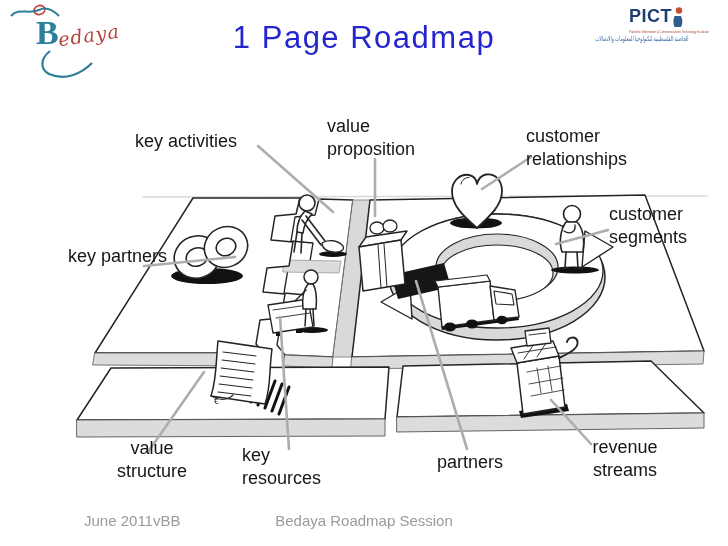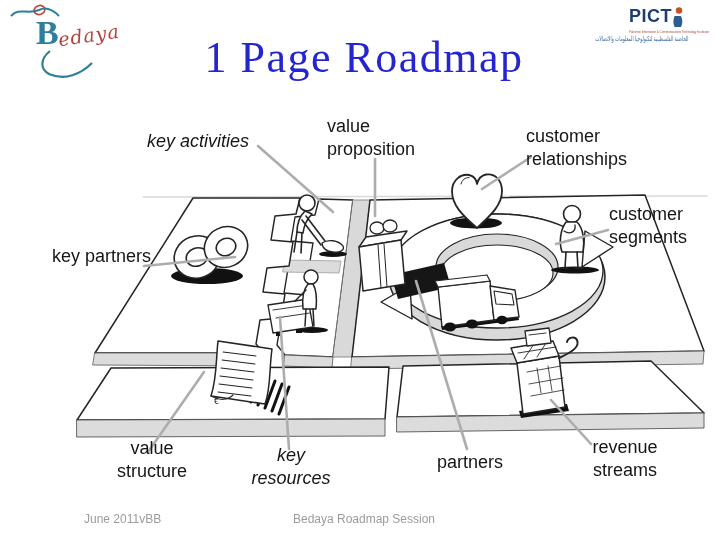--- a/index.html
+++ b/index.html
@@ -1,31 +1,31 @@
 <!DOCTYPE html>
 <html><head>
 <meta charset="utf-8">
 <style>
   html,body{margin:0;padding:0;background:#fff;}
   body{width:728px;height:546px;overflow:hidden;font-family:"Liberation Sans",sans-serif;}
   .slide{position:relative;width:728px;height:546px;background:#ffffff;}
   #art{position:absolute;left:0;top:0;width:728px;height:546px;}
-  .title{position:absolute;top:32px;left:0;width:100%;text-align:center;
-         font-size:44px;letter-spacing:1.5px;color:#2424d0;font-family:Liberation Serif, serif;}
+  .title{position:absolute;top:20px;left:0;width:100%;text-align:center;
+         font-size:31px;letter-spacing:1.5px;color:#2424d0;}
   .label{position:absolute;font-size:18px;color:#161616;line-height:1.25;}
-  .lbl-key-activities{left:147px;top:130px;white-space:nowrap;font-style:italic;}
+  .lbl-key-activities{left:135px;top:130px;white-space:nowrap;}
   .lbl-value-proposition{left:327px;top:115px;width:108px;}
   .lbl-customer-relationships{left:526px;top:125px;width:126px;}
   .lbl-customer-segments{left:609px;top:203px;width:100px;}
-  .lbl-key-partners{left:52px;top:245px;white-space:nowrap;}
+  .lbl-key-partners{left:68px;top:245px;white-space:nowrap;}
   .lbl-cost-structure{left:104px;top:437px;width:96px;text-align:center;}
-  .lbl-key-resources{left:242px;top:444px;width:98px;text-align:center;font-style:italic;}
+  .lbl-key-resources{left:242px;top:444px;width:98px;text-align:left;}
   .lbl-channels{left:437px;top:451px;white-space:nowrap;}
   .lbl-revenue-streams{left:579px;top:436px;width:92px;text-align:center;}
-  .footer-text{position:absolute;top:512px;font-size:12px;color:#9b9b9b;}
+  .footer-text{position:absolute;top:512px;font-size:15px;color:#9b9b9b;}
   .footer-date{left:84px;}
   .footer-session{left:50%;transform:translateX(-50%);}
   
   .bedaya{position:absolute;left:6px;top:2px;width:125px;height:88px;}
   .bedaya svg{position:absolute;left:0;top:0;}
   .bedaya-b{position:absolute;left:30px;top:14px;font-family:"Liberation Serif",serif;
             font-weight:bold;font-size:34px;color:#2b7f9d;line-height:1;}
   .bedaya-rest{position:absolute;left:52px;top:24px;font-family:"DejaVu Serif",serif;
             font-style:italic;font-size:19px;color:#b5413c;letter-spacing:1px;
             transform:rotate(-8deg);line-height:1;}

